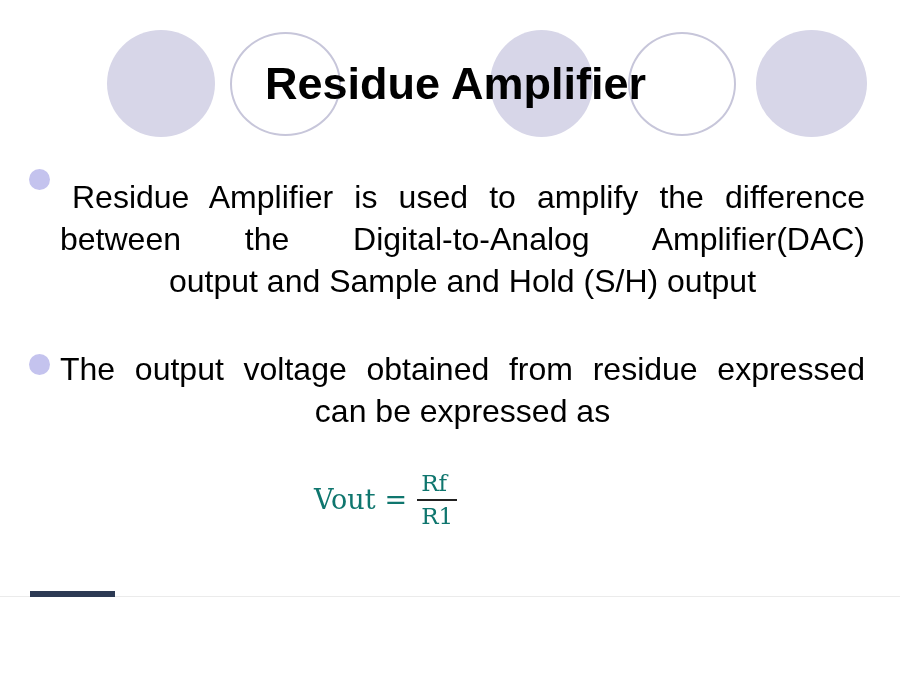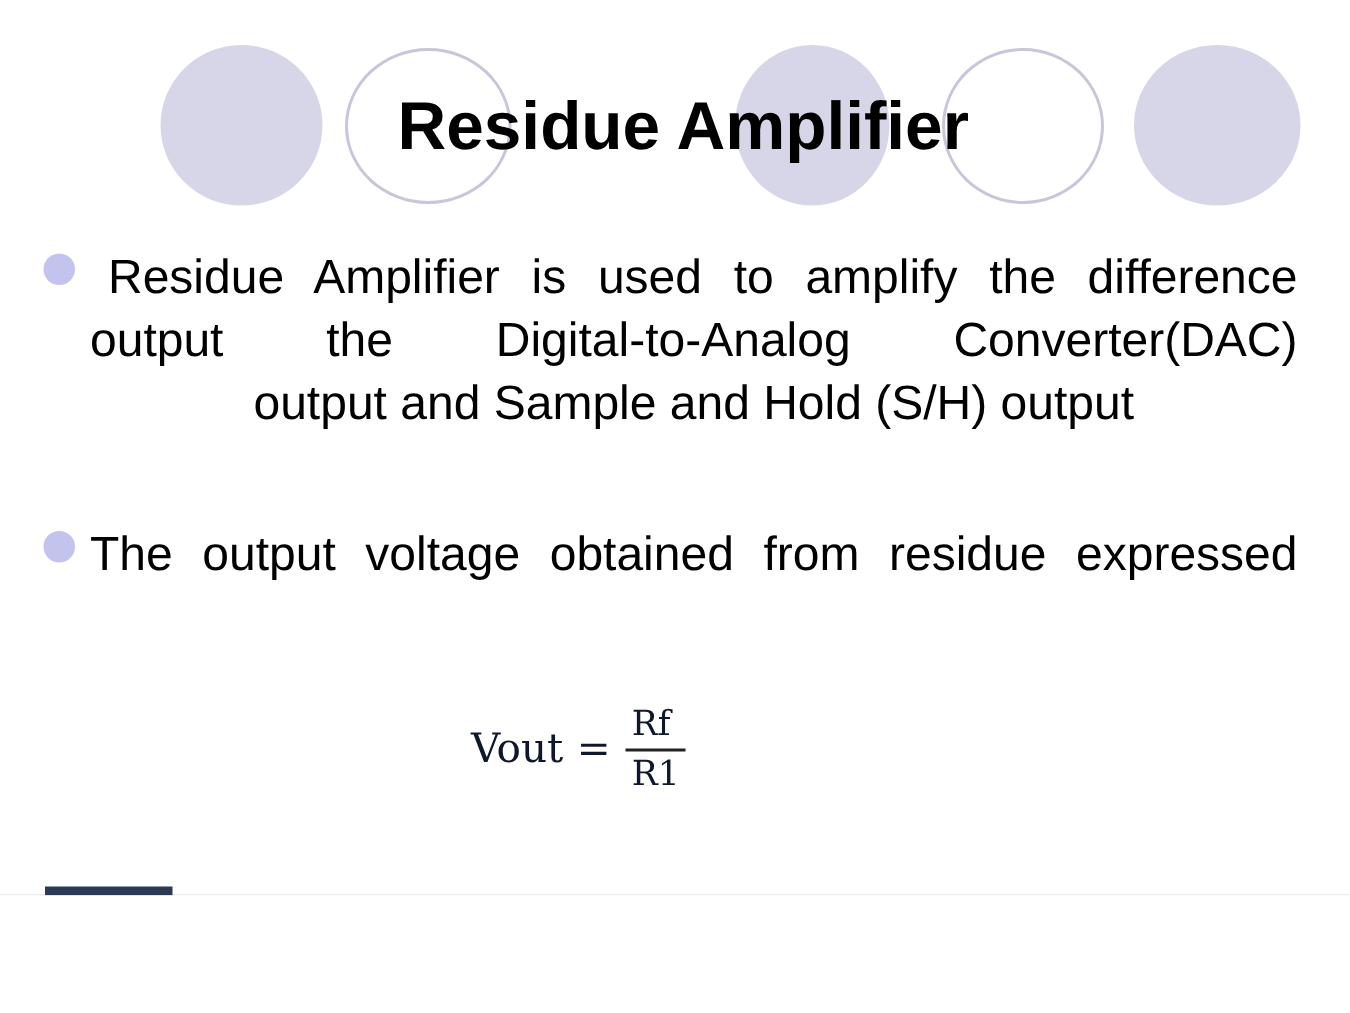--- a/index.html
+++ b/index.html
@@ -47,35 +47,35 @@
   .dot2 { top: 354px; }
 
   .para {
     position: absolute;
     left: 60px;
     width: 805px;
     font-size: 32px;
     line-height: 42px;
     color: #000000;
   }
-  .p1 { top: 163px; }
+  .p1 { top: 176px; }
   .p2 { top: 348px; }
   .line { white-space: normal; }
   .justified { text-align: justify; text-align-last: justify; }
   .plain { text-align: center; }
   .p1 .indent { text-indent: 12px; }
 
   .formula {
     position: absolute;
     left: 314px; top: 471px;
     display: flex;
     align-items: center;
     font-family: "DejaVu Serif", serif;
     font-size: 27px;
-    color: #0f172a;
+    color: #0f766e;
   }
   .formula .lhs { margin-right: 9px; }
   .formula .eq { margin-right: 10px; }
   .frac {
     display: inline-flex;
     flex-direction: column;
     align-items: flex-start;
     font-size: 23px;
     line-height: 1.08;
     margin-right: 9px;
@@ -106,27 +106,28 @@
   <div class="circle c-outline c2"></div>
   <div class="circle c-fill c3"></div>
   <div class="circle c-outline c4"></div>
   <div class="circle c-fill c5"></div>
 
   <div class="title">Residue Amplifier</div>
 
   <div class="dot dot1"></div>
   <div class="para p1">
     <div class="line justified indent">Residue Amplifier is used to amplify the difference</div>
-    <div class="line justified">output the Digital-to-Analog Converter(DAC)</div>
+    <div class="line justified">between the Digital-to-Analog Amplifier(DAC)</div>
     <div class="line plain">output and Sample and Hold (S/H) output</div>
   </div>
 
   <div class="dot dot2"></div>
   <div class="para p2">
     <div class="line justified">The output voltage obtained from residue expressed</div>
+    <div class="line plain">can be expressed as</div>
   </div>
 
   <div class="formula">
     <span class="lhs">Vout</span>
     <span class="eq">=</span>
     <span class="frac">
       <span class="num">Rf</span>
       <span class="bar"></span>
       <span class="den">R1</span>
     </span>

